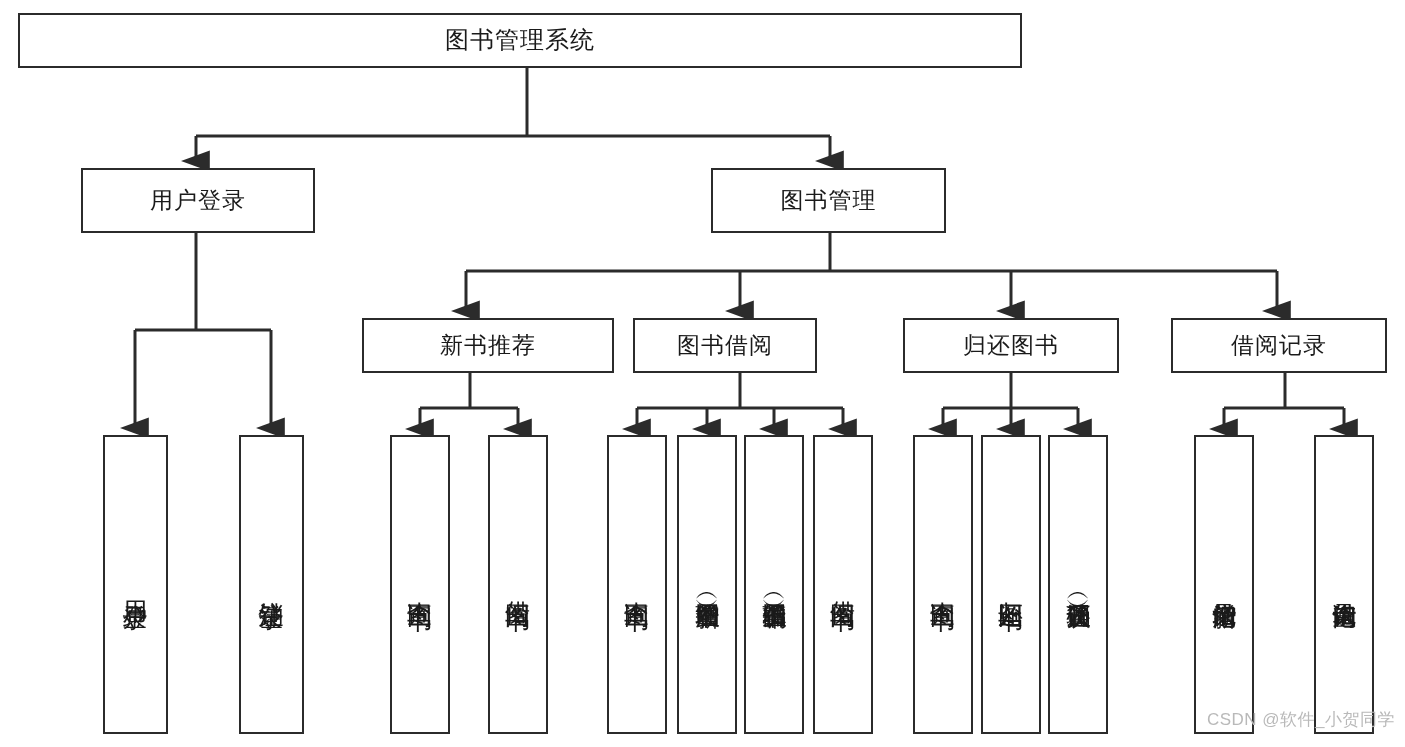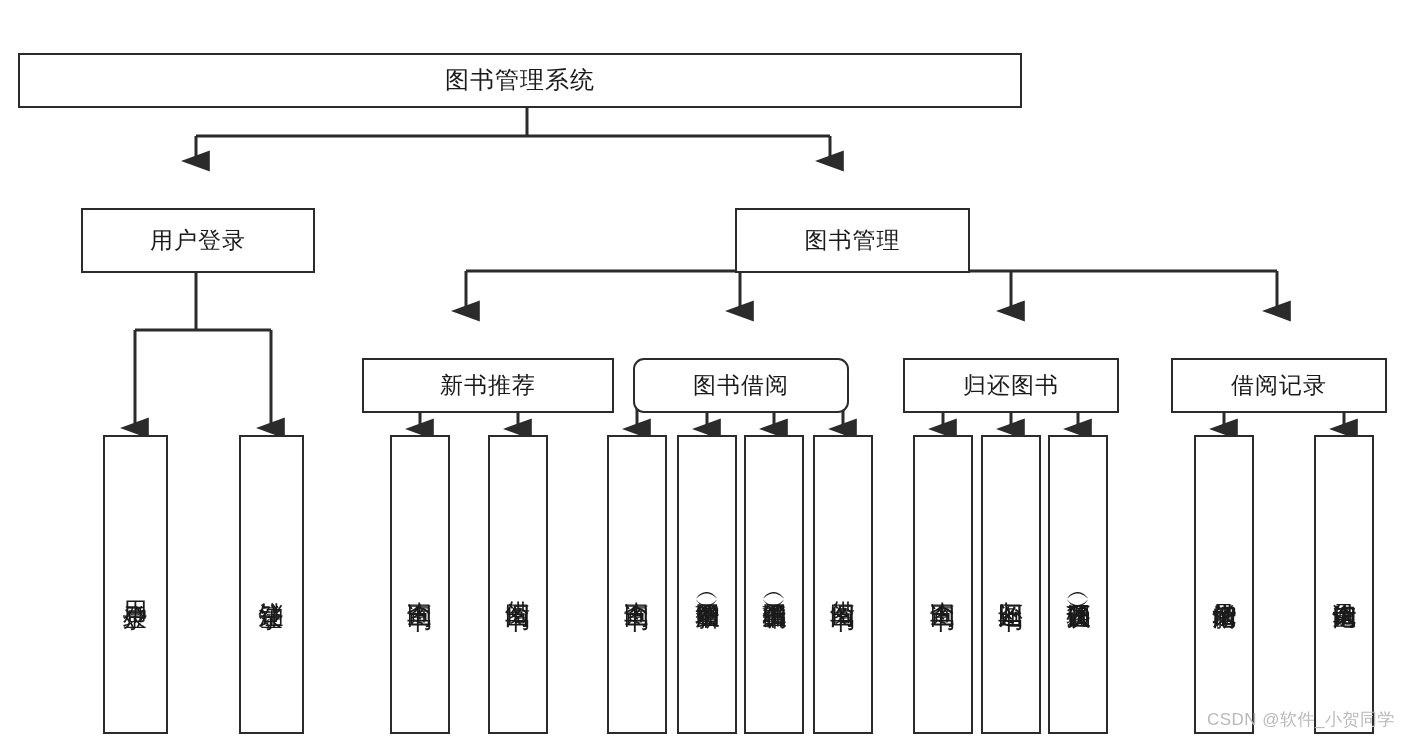--- a/index.html
+++ b/index.html
@@ -33,21 +33,20 @@
     border: 2px solid #2b2b2b;
     display: flex;
     align-items: center;
     justify-content: center;
     color: #1a1a1a;
   }
   .node-h {
     font-size: 23px;
     letter-spacing: 1px;
     line-height: 1.1;
-    margin-top: 40px;
   }
   .node-root {
     font-size: 24px;
   }
   .node-v {
     writing-mode: vertical-rl;
     text-orientation: upright;
     font-size: 25px;
     line-height: 1.12;
     letter-spacing: 2px;
@@ -122,24 +121,24 @@
       <path d="M1285,373 L1285,408"></path>
       <path d="M1224,408 L1344,408"></path>
       <path d="M1224,408 L1224,428" marker-end="url(#arrow)"></path>
       <path d="M1344,408 L1344,428" marker-end="url(#arrow)"></path>
     </g>
   </svg>
 
   <div class="node node-h node-root" style="left:18px; top:13px; width:1004px; height:55px;">图书管理系统</div>
 
   <div class="node node-h" style="left:81px; top:168px; width:234px; height:65px;">用户登录</div>
-  <div class="node node-h" style="left:735px; top:168px; width:235px; height:65px;">图书管理</div>
+  <div class="node node-h" style="left:711px; top:168px; width:235px; height:65px;">图书管理</div>
 
   <div class="node node-h" style="left:362px; top:318px; width:252px; height:55px;">新书推荐</div>
-  <div class="node node-h" style="left:633px; top:318px; width:216px; height:55px;border-radius:11px;">图书借阅</div>
+  <div class="node node-h" style="left:633px; top:318px; width:184px; height:55px;">图书借阅</div>
   <div class="node node-h" style="left:903px; top:318px; width:216px; height:55px;">归还图书</div>
   <div class="node node-h" style="left:1171px; top:318px; width:216px; height:55px;">借阅记录</div>
 
   <div class="node node-v" style="left:103px; top:435px; width:65px; height:299px;">用户登录</div>
   <div class="node node-v" style="left:239px; top:435px; width:65px; height:299px;">注销登录</div>
 
   <div class="node node-v" style="left:390px; top:435px; width:60px; height:299px;">查询图书</div>
   <div class="node node-v" style="left:488px; top:435px; width:60px; height:299px;">借阅图书</div>
 
   <div class="node node-v" style="left:607px; top:435px; width:60px; height:299px;">查询图书</div>

